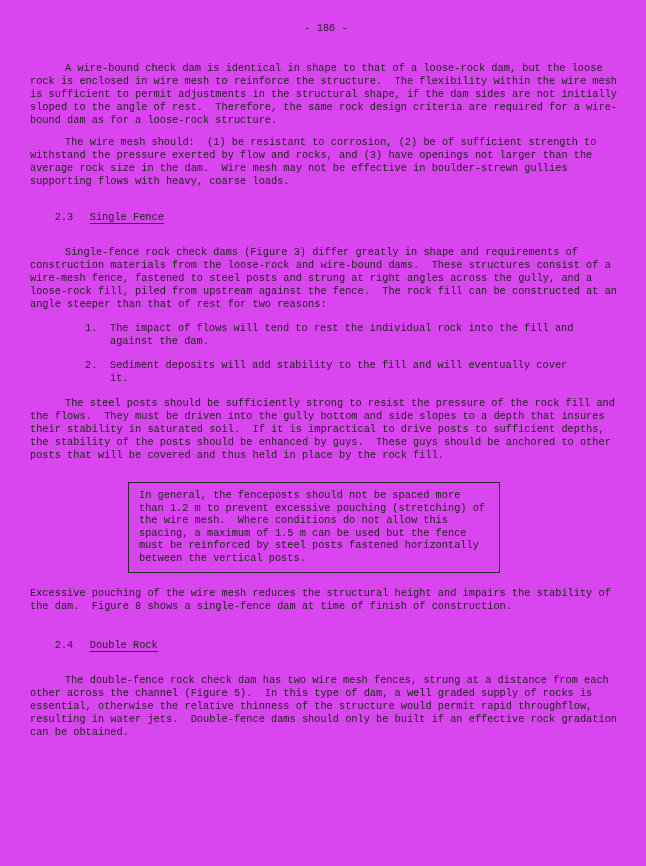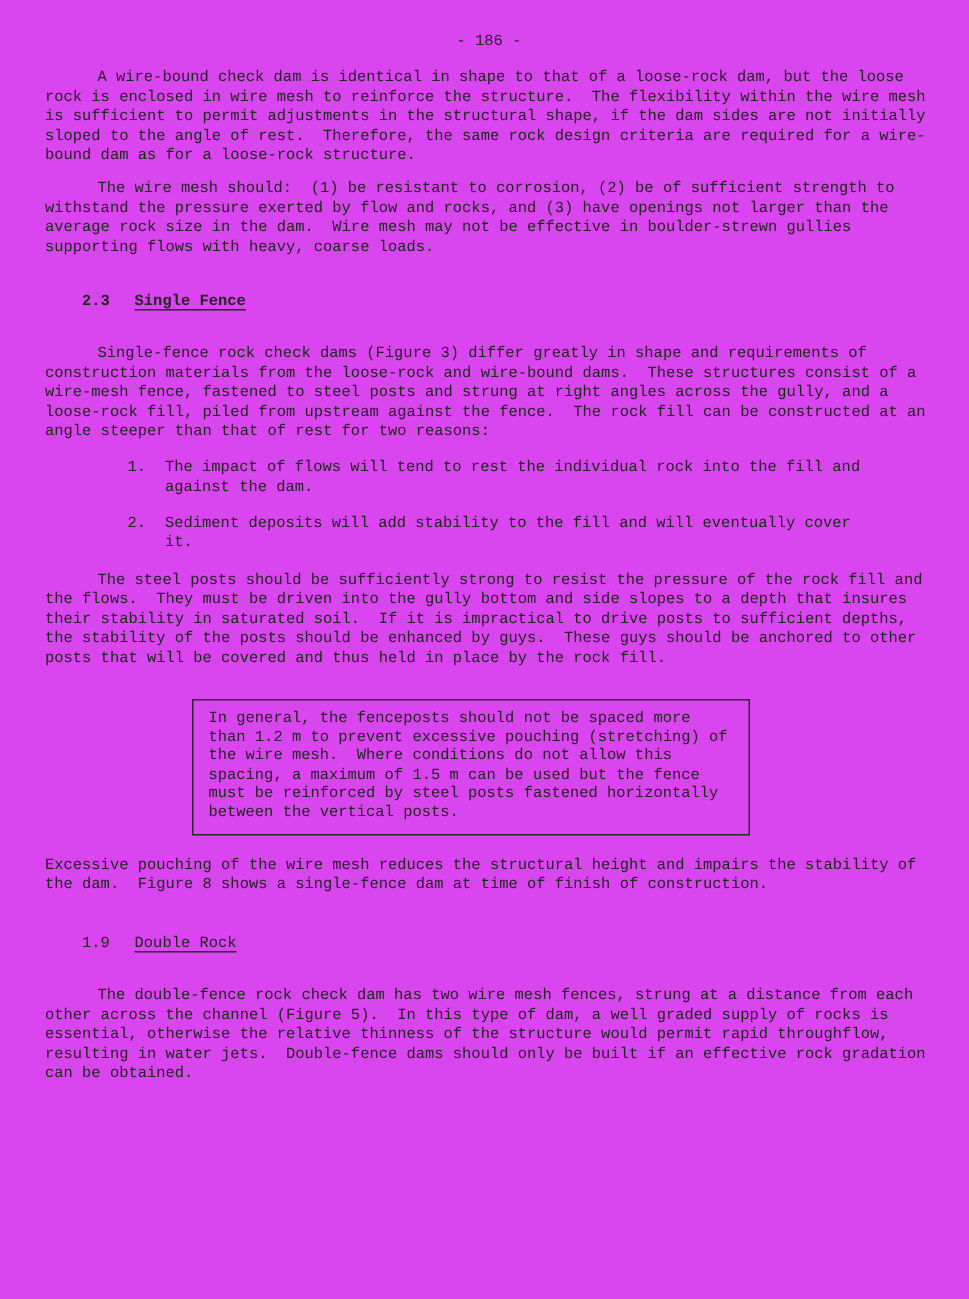--- a/index.html
+++ b/index.html
@@ -32,21 +32,21 @@
   }
   .section-heading .sec-num {
     display: inline-block;
     width: 35px;
   }
   .section-heading .sec-title {
     text-decoration: underline;
     text-underline-offset: 3px;
     text-decoration-thickness: 1px;
   }
-  .heading-23 { margin-top: 10px; font-weight: bold; }
+  .heading-23 { margin-top: 10px; }
   .heading-24 { margin-top: 13px; }
   .para {
     margin: 9px 0 0 0;
     text-indent: 35px;
     white-space: pre-wrap;
     text-align: left;
   }
   .para.flush {
     text-indent: 0;
   }
@@ -72,21 +72,21 @@
     width: 372px;
     margin: 20px 0 0 98px;
     border: 1.5px solid #2b2b2b;
     padding: 6px 10px 7px 10px;
     line-height: 12.6px;
     white-space: pre-wrap;
   }
   .para-after-box { margin-top: 14px; }
   .para-p5 { margin-top: 12px; }
   .para-p4 { margin-top: 8px; }
-  .para-first { margin-top: 11px; }
+  .para-first { margin-top: 27px; }
 </style>
 </head>
 <body>
 
 <div class="page">
 
   <div class="page-number">- 186 -</div>
 
 
   <div class="para para-first">A wire-bound check dam is identical in shape to that of a loose-rock dam, but the loose rock is enclosed in wire mesh to reinforce the structure.  The flexibility within the wire mesh is sufficient to permit adjustments in the structural shape, if the dam sides are not initially sloped to the angle of rest.  Therefore, the same rock design criteria are required for a wire-bound dam as for a loose-rock structure.</div>
@@ -111,18 +111,18 @@
   </div>
 
 
   <div class="para para-p5">The steel posts should be sufficiently strong to resist the pressure of the rock fill and the flows.  They must be driven into the gully bottom and side slopes to a depth that insures their stability in saturated soil.  If it is impractical to drive posts to sufficient depths, the stability of the posts should be enhanced by guys.  These guys should be anchored to other posts that will be covered and thus held in place by the rock fill.</div>
 
   <div class="boxed-note">In general, the fenceposts should not be spaced more than 1.2 m to prevent excessive pouching (stretching) of the wire mesh.  Where conditions do not allow this spacing, a maximum of 1.5 m can be used but the fence must be reinforced by steel posts fastened horizontally between the vertical posts.</div>
 
   <div class="para flush para-after-box">Excessive pouching of the wire mesh reduces the structural height and impairs the stability of the dam.  Figure 8 shows a single-fence dam at time of finish of construction.</div>
 
   <div class="section-heading heading-24">
-    <span class="sec-num">1.9</span><span class="sec-title">Double Rock</span>
+    <span class="sec-num">2.4</span><span class="sec-title">Double Rock</span>
   </div>
 
   <div class="para">The double-fence rock check dam has two wire mesh fences, strung at a distance from each other across the channel (Figure 5).  In this type of dam, a well graded supply of rocks is essential, otherwise the relative thinness of the structure would permit rapid throughflow, resulting in water jets.  Double-fence dams should only be built if an effective rock gradation can be obtained.</div>
 
 </div>
 
 </body></html>

